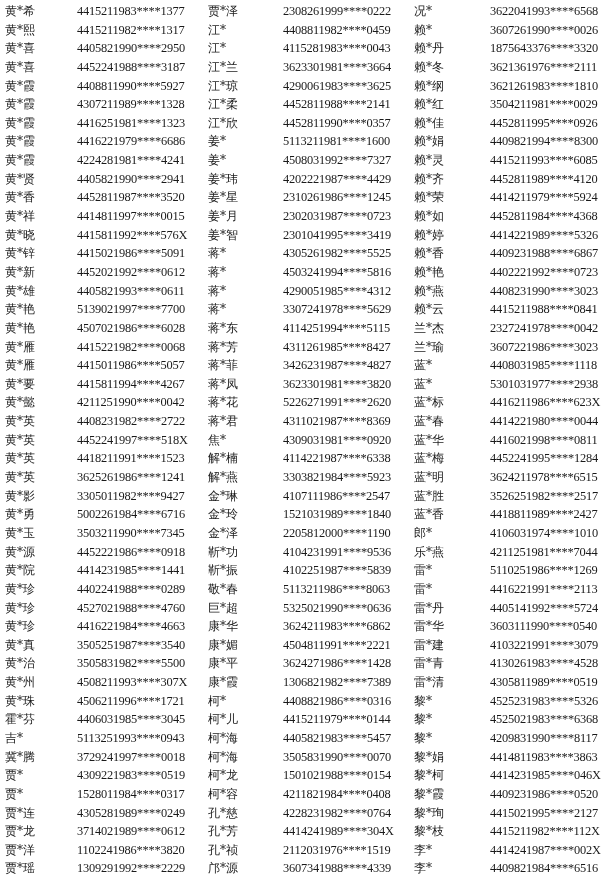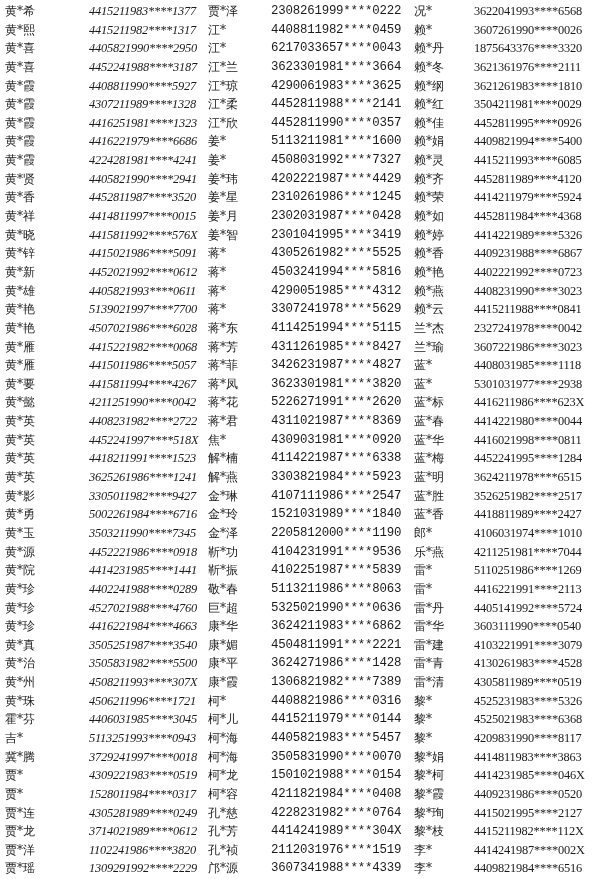--- a/index.html
+++ b/index.html
@@ -3,23 +3,23 @@
 <meta charset="utf-8">
 <style>
   html, body { margin: 0; padding: 0; background: #ffffff; }
   body { width: 611px; height: 879px; overflow: hidden; position: relative;
          font-family: "DejaVu Serif", "Liberation Serif", serif; color: #1a1a1a; }
   .sheet { position: absolute; left: 0; top: 0; width: 611px; height: 879px; }
   .col { position: absolute; top: 2px; }
   .row { height: 18.65px; line-height: 18.65px; white-space: nowrap; font-size: 12px; position: relative; }
   .name { position: absolute; left: 0; letter-spacing: 0px; }
   .id { position: absolute; font-family: "Liberation Serif", "DejaVu Serif", serif; font-size: 12.4px; letter-spacing: -0.2px; }
-  #col-0 { left: 5px; }   #col-0 .id { left: 84px; font-style: italic; }
-  #col-1 { left: 208px; } #col-1 .id { left: 63px; font-family: Liberation Mono, monospace; }
-  #col-2 { left: 414px; } #col-2 .id { left: 60px; }
+  #col-0 { left: 5px; }   #col-0 .id { left: 72px; }
+  #col-1 { left: 208px; } #col-1 .id { left: 75px; }
+  #col-2 { left: 414px; } #col-2 .id { left: 76px; }
 </style>
 </head>
 <body>
 
 <div class="sheet">
   <div class="col" id="col-0">
       <div class="row">
         <span class="name">黄*希</span>
         <span class="id">4415211983****1377</span>
       </div>
@@ -212,21 +212,21 @@
       <div class="row">
         <span class="name">贾*泽</span>
         <span class="id">2308261999****0222</span>
       </div>
       <div class="row">
         <span class="name">江*</span>
         <span class="id">4408811982****0459</span>
       </div>
       <div class="row">
         <span class="name">江*</span>
-        <span class="id">6217033657****0043</span>
+        <span class="id">4115281983****0043</span>
       </div>
       <div class="row">
         <span class="name">江*兰</span>
         <span class="id">3623301981****3664</span>
       </div>
       <div class="row">
         <span class="name">江*琼</span>
         <span class="id">4290061983****3625</span>
       </div>
       <div class="row">
@@ -248,21 +248,21 @@
       <div class="row">
         <span class="name">姜*玮</span>
         <span class="id">4202221987****4429</span>
       </div>
       <div class="row">
         <span class="name">姜*星</span>
         <span class="id">2310261986****1245</span>
       </div>
       <div class="row">
         <span class="name">姜*月</span>
-        <span class="id">2302031987****0428</span>
+        <span class="id">2302031987****0723</span>
       </div>
       <div class="row">
         <span class="name">姜*智</span>
         <span class="id">2301041995****3419</span>
       </div>
       <div class="row">
         <span class="name">蒋*</span>
         <span class="id">4305261982****5525</span>
       </div>
       <div class="row">
@@ -422,21 +422,21 @@
       <div class="row">
         <span class="name">赖*红</span>
         <span class="id">3504211981****0029</span>
       </div>
       <div class="row">
         <span class="name">赖*佳</span>
         <span class="id">4452811995****0926</span>
       </div>
       <div class="row">
         <span class="name">赖*娟</span>
-        <span class="id">4409821994****5400</span>
+        <span class="id">4409821994****8300</span>
       </div>
       <div class="row">
         <span class="name">赖*灵</span>
         <span class="id">4415211993****6085</span>
       </div>
       <div class="row">
         <span class="name">赖*齐</span>
         <span class="id">4452811989****4120</span>
       </div>
       <div class="row">

